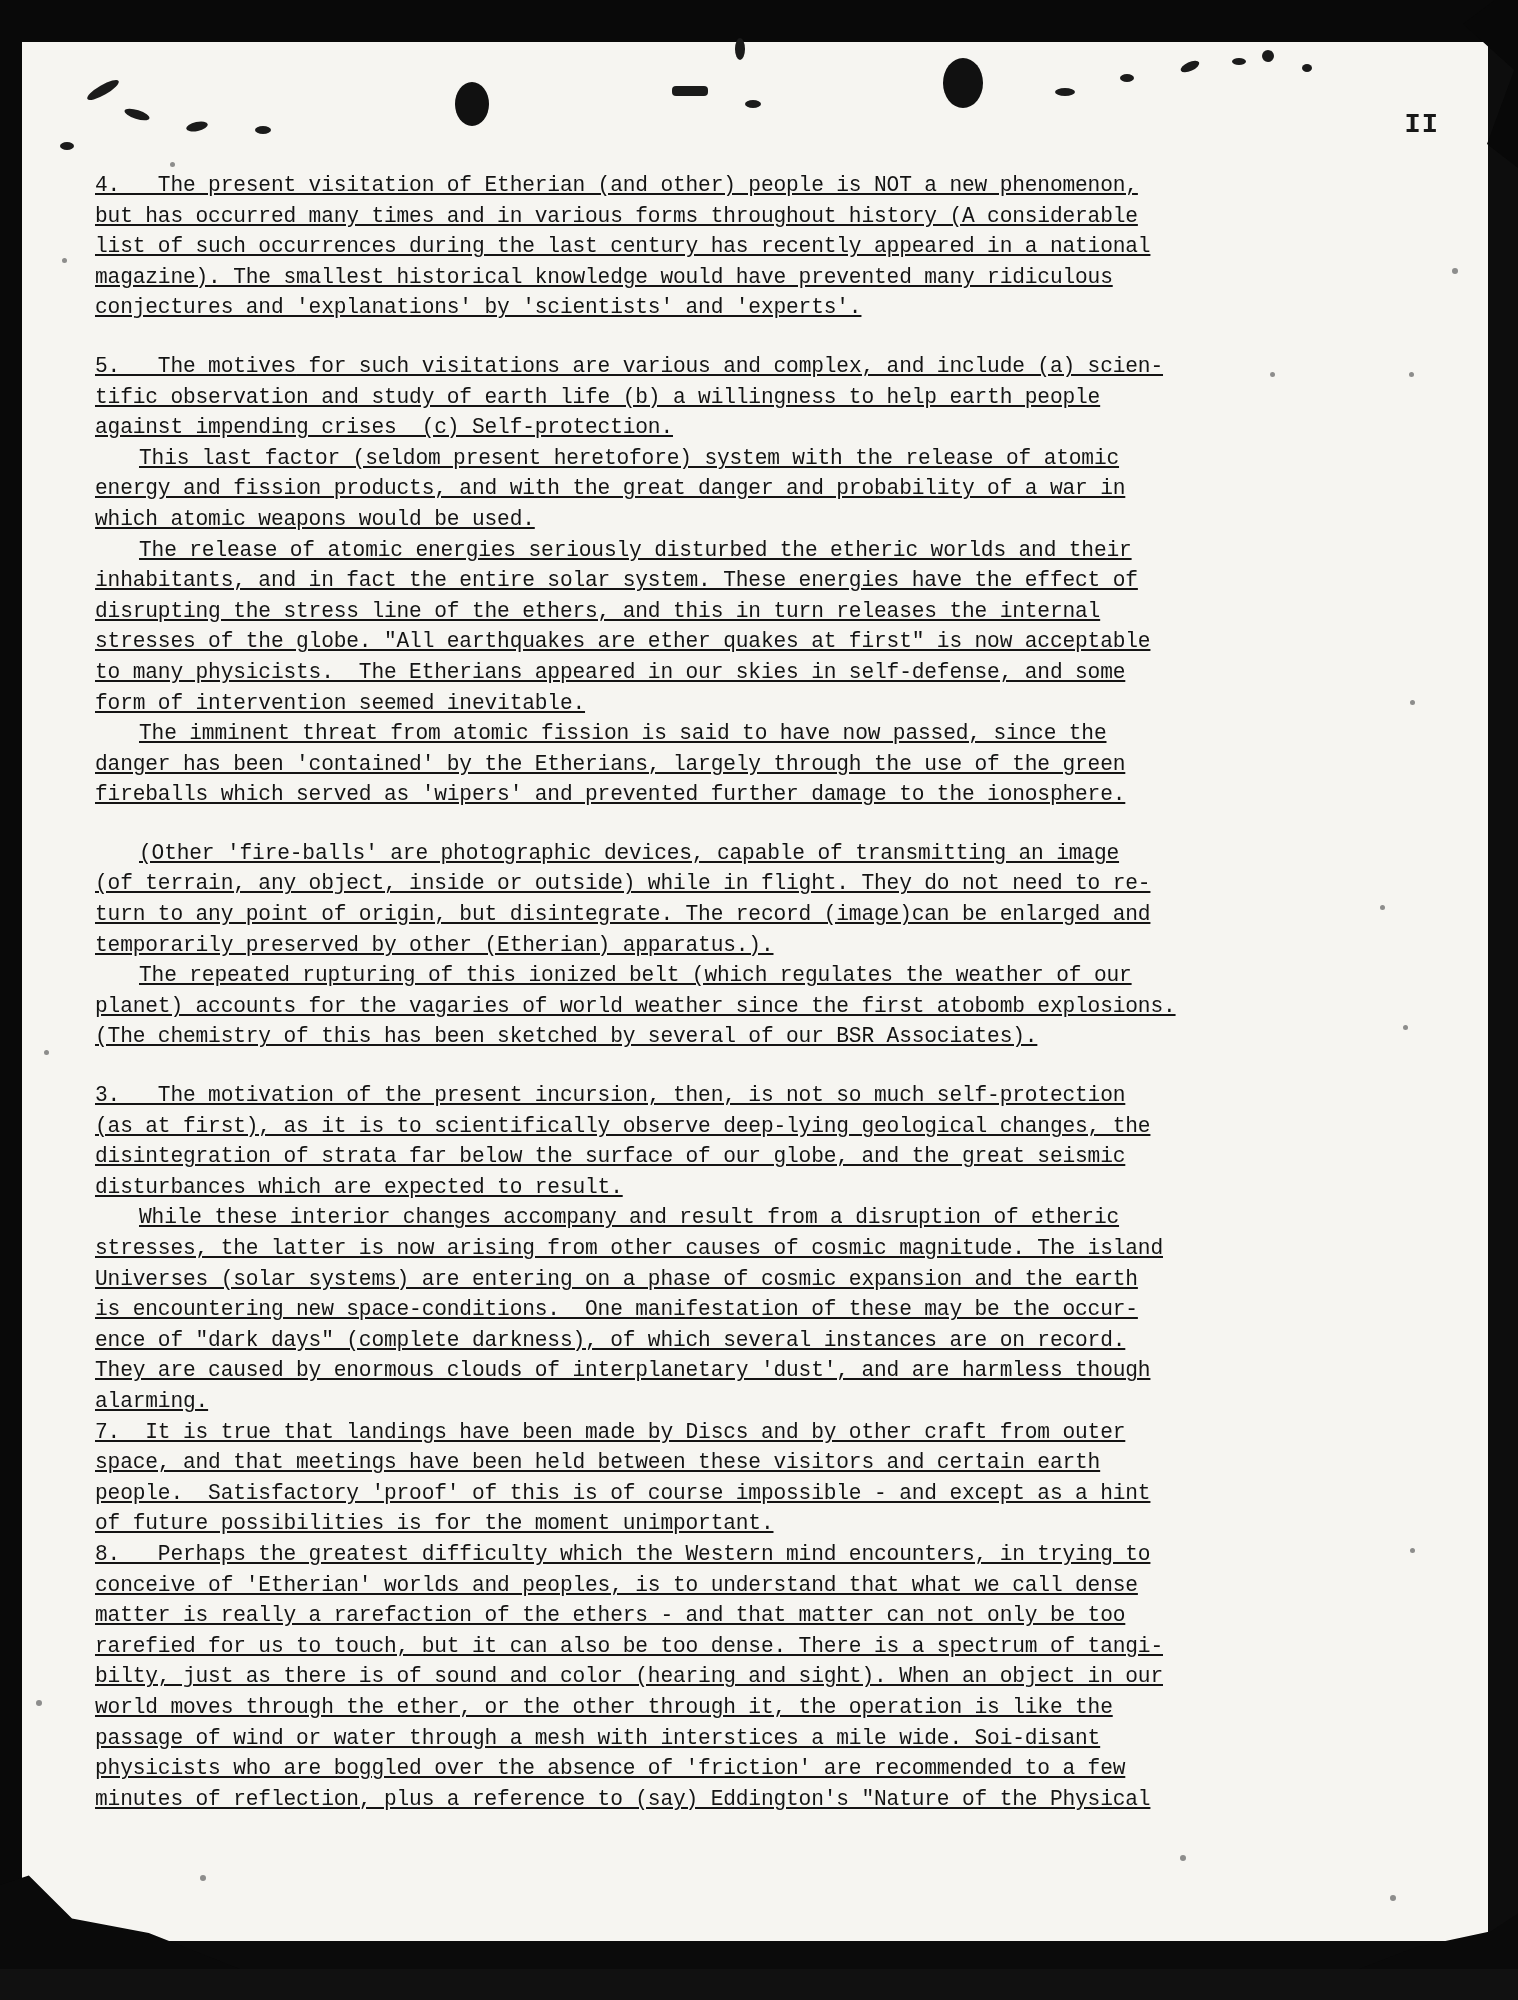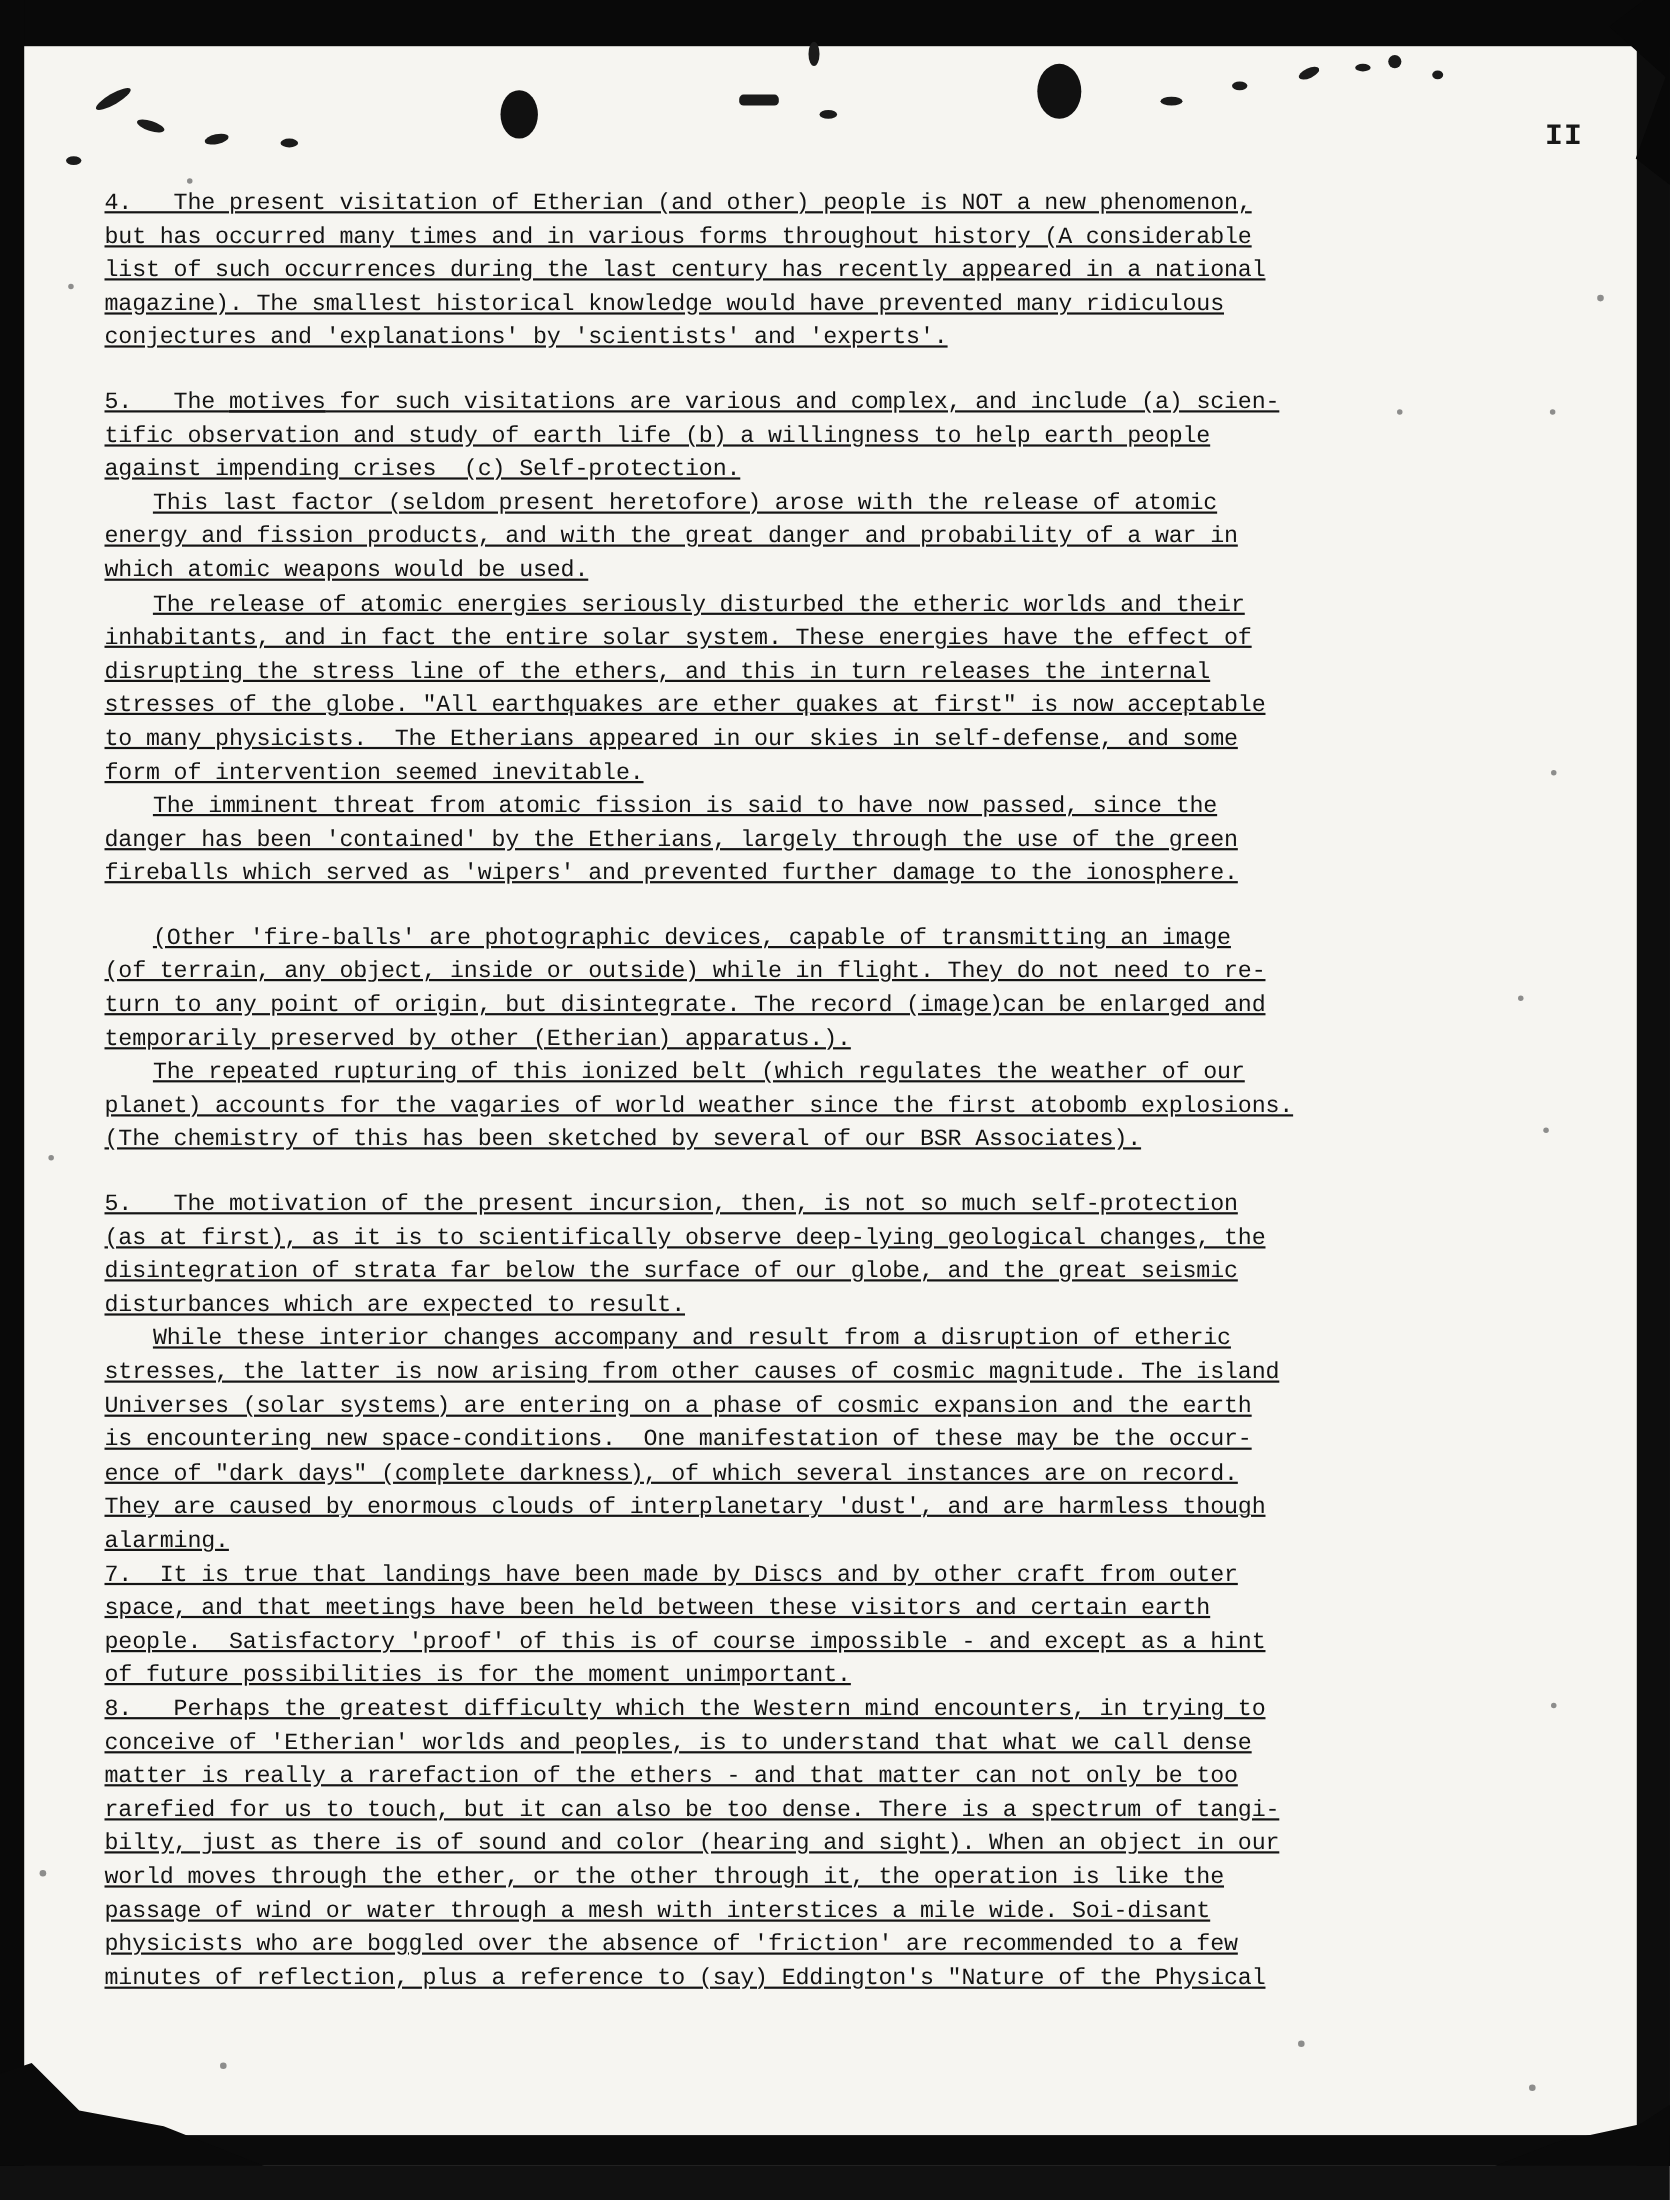--- a/index.html
+++ b/index.html
@@ -175,40 +175,40 @@
 
   <div class="text-area">
     <p class="para blurline">4.   The present visitation of Etherian (and other) people is NOT a new phenomenon,
 but has occurred many times and in various forms throughout history (A considerable
 list of such occurrences during the last century has recently appeared in a national
 magazine). The smallest historical knowledge would have prevented many ridiculous
 conjectures and 'explanations' by 'scientists' and 'experts'.</p>
     <p class="para gap blurline">5.   The <u>motives</u> for such visitations are various and complex, and include (a) scien-
 tific observation and study of earth life (b) a willingness to help earth people
 against impending crises  (c) Self-protection.</p>
-    <p class="para indent blurline">This last factor (seldom present heretofore) arose with the release of atomic
+    <p class="para indent blurline">This last factor (seldom present heretofore) system with the release of atomic
 energy and fission products, and with the great danger and probability of a war in
 which atomic weapons would be used.</p>
     <p class="para indent blurline">The release of atomic energies seriously disturbed the etheric worlds and their
 inhabitants, and in fact the entire solar system. These energies have the effect of
 disrupting the stress line of the ethers, and this in turn releases the internal
 stresses of the globe. "All earthquakes are ether quakes at first" is now acceptable
 to many physicists.  The Etherians appeared in our skies in self-defense, and some
 form of intervention seemed inevitable.</p>
     <p class="para indent blurline">The imminent threat from atomic fission is said to have now passed, since the
 danger has been 'contained' by the Etherians, largely through the use of the green
 fireballs which served as 'wipers' and prevented further damage to the ionosphere.</p>
     <p class="para indent gap blurline">(Other 'fire-balls' are photographic devices, capable of transmitting an image
 (of terrain, any object, inside or outside) while in flight. They do not need to re-
 turn to any point of origin, but disintegrate. The record (image)can be enlarged and
 temporarily preserved by other (Etherian) apparatus.).</p>
     <p class="para indent blurline">The repeated rupturing of this ionized belt (which regulates the weather of our
 planet) accounts for the vagaries of world weather since the first atobomb explosions.
 (The chemistry of this has been sketched by several of our BSR Associates).</p>
-    <p class="para gap blurline">5.   The motivation of the present incursion, then, is not so much self-protection
+    <p class="para gap blurline">3.   The motivation of the present incursion, then, is not so much self-protection
 (as at first), as it is to scientifically observe deep-lying geological changes, the
 disintegration of strata far below the surface of our globe, and the great seismic
 disturbances which are expected to result.</p>
     <p class="para indent blurline">While these interior changes accompany and result from a disruption of etheric
 stresses, the latter is now arising from other causes of cosmic magnitude. The island
 Universes (solar systems) are entering on a phase of cosmic expansion and the earth
 is encountering new space-conditions.  One manifestation of these may be the occur-
 ence of "dark days" (complete darkness), of which several instances are on record.
 They are caused by enormous clouds of interplanetary 'dust', and are harmless though
 alarming.</p>

